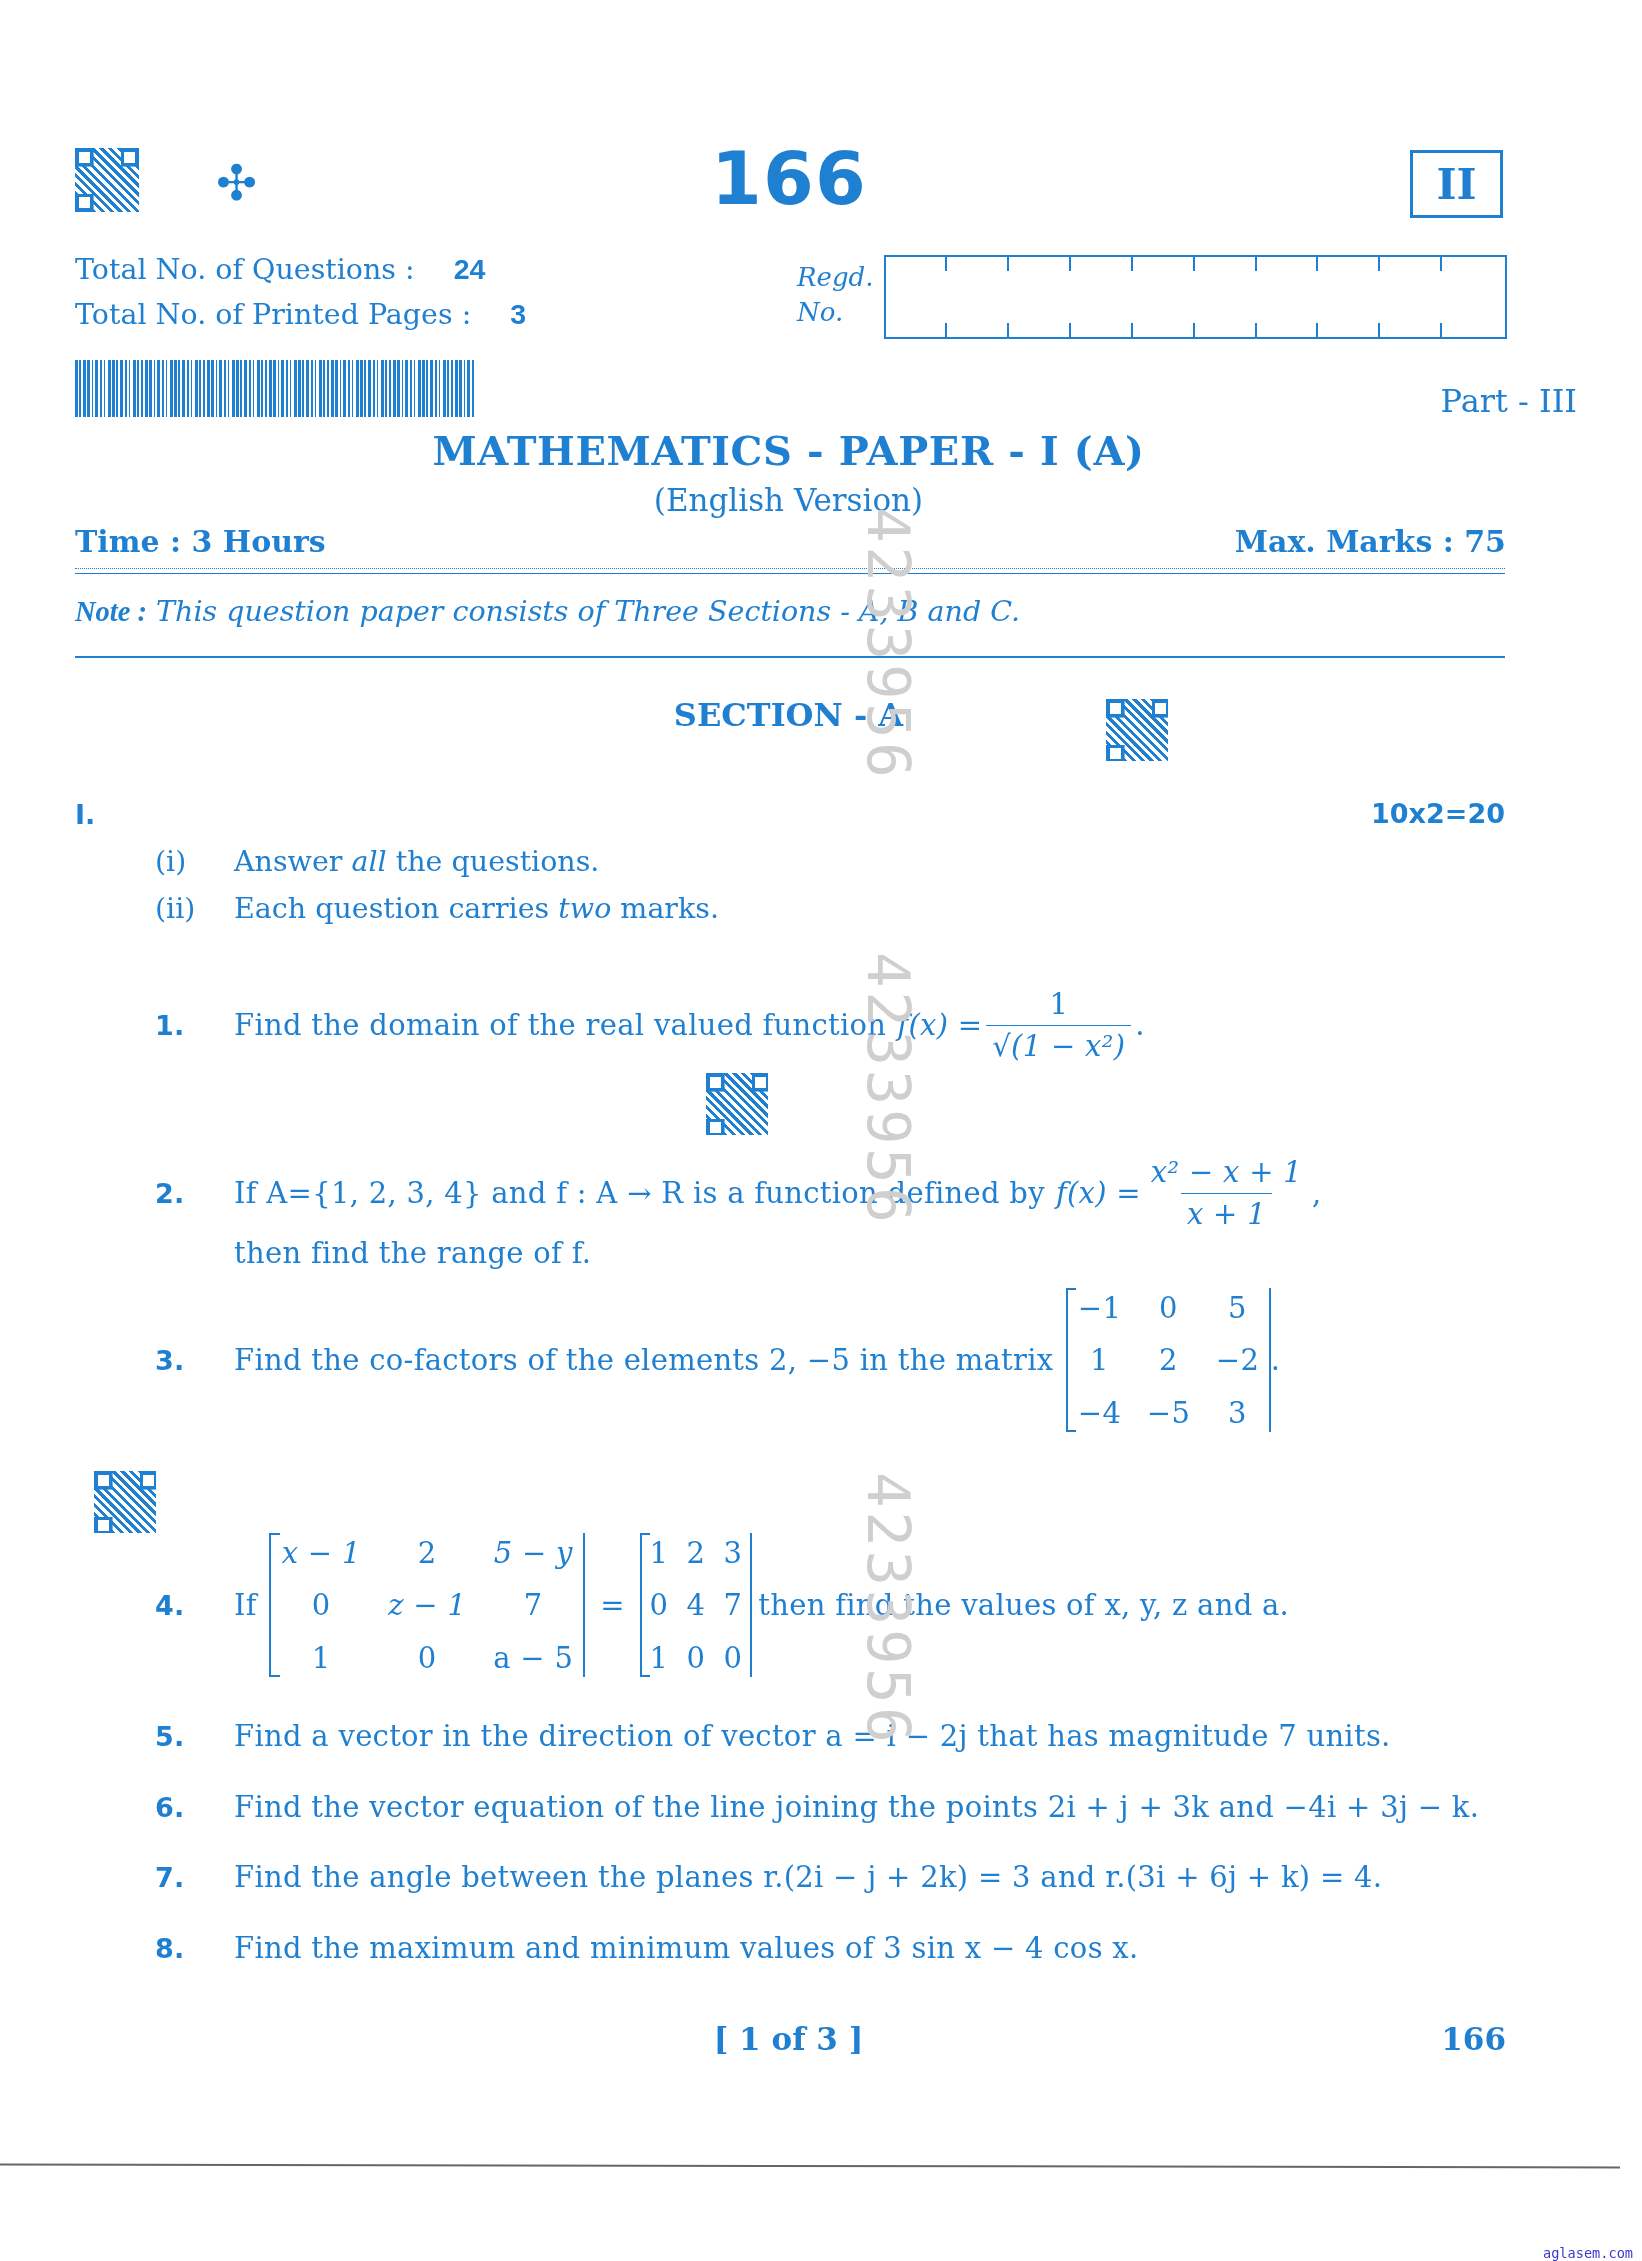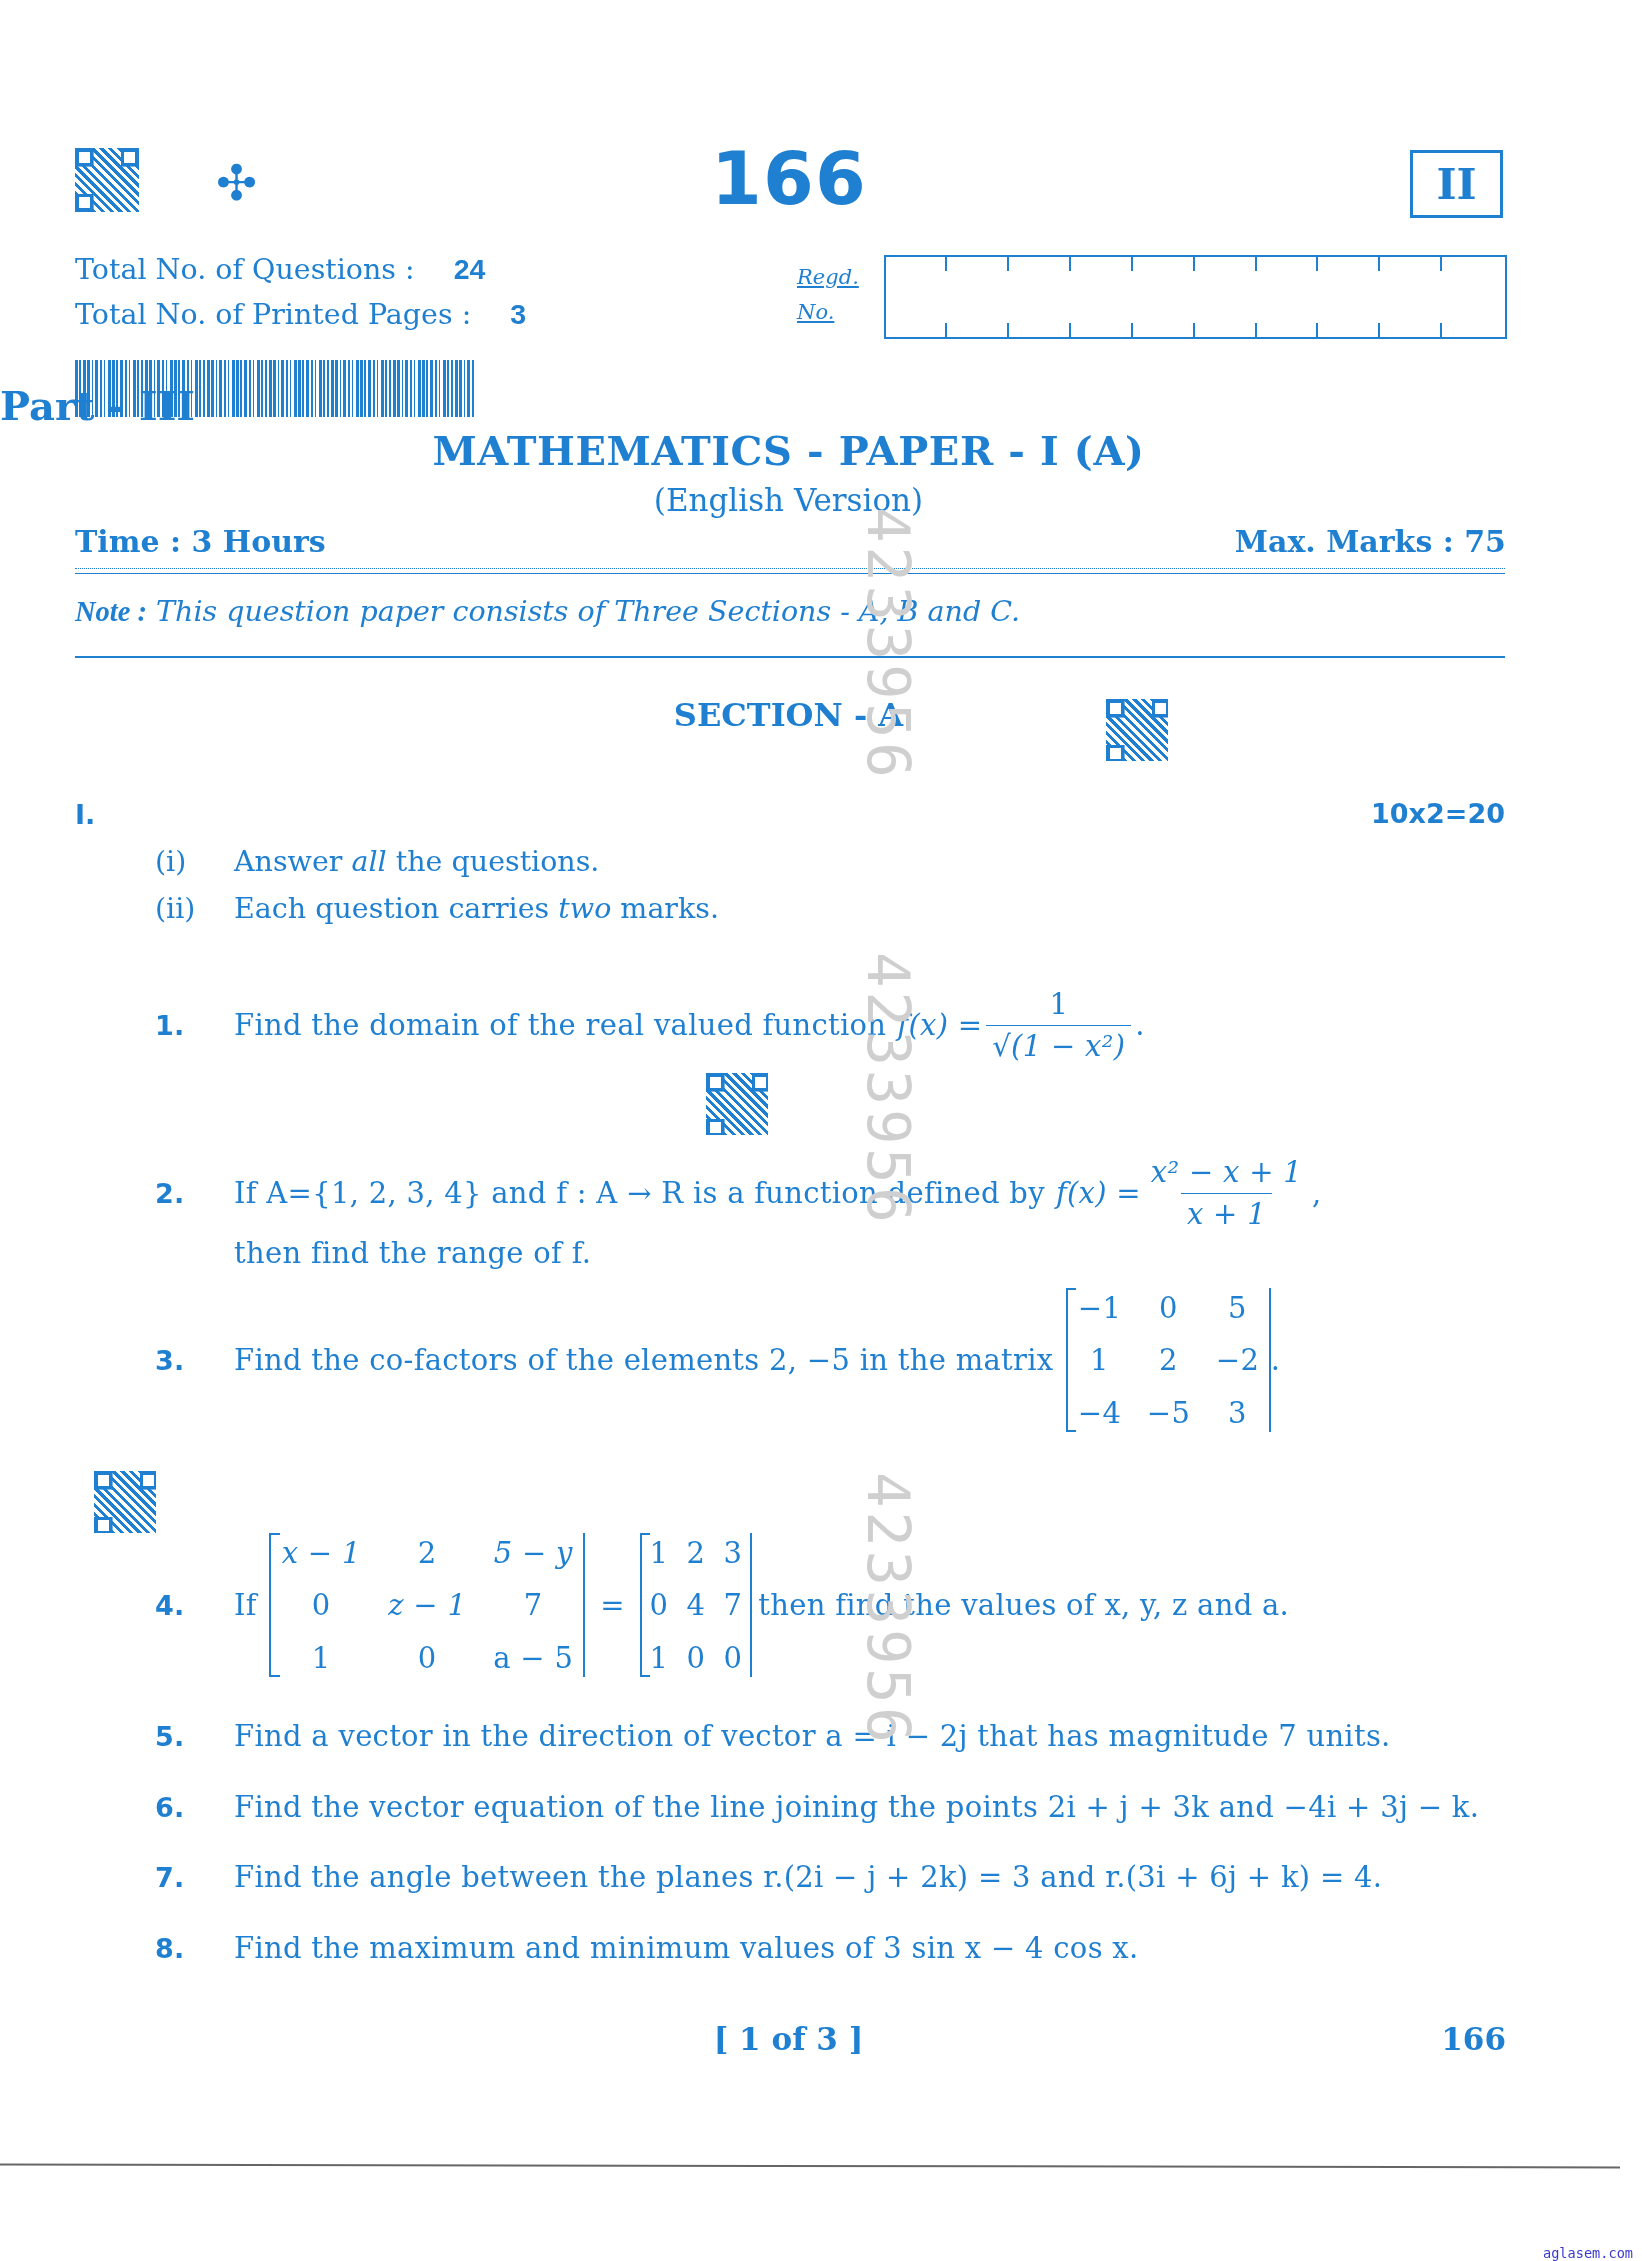--- a/index.html
+++ b/index.html
@@ -19,26 +19,26 @@
   .qr::after { content:""; position:absolute; inset:0;
           background:
           linear-gradient(#fff,#fff) 3.7px 3.7px/11px 11px no-repeat,
           linear-gradient(#fff,#fff) 49px 3.7px/11px 11px no-repeat,
           linear-gradient(#fff,#fff) 3.7px 49px/11px 11px no-repeat; }
   .code-big { font-family: "DejaVu Sans", "Liberation Sans", sans-serif; font-weight: bold; font-size: 73px; letter-spacing: 1.2px; }
   .set-box { border: 3.1px solid #1f7fd0; width: 87px; height: 62px; display:flex; align-items:center; justify-content:center;
              font-family: "DejaVu Serif", serif; font-weight: bold; font-size: 43px; }
   .meta { font-size: 28.5px; line-height: 45px; }
   .meta b { font-family: Liberation Sans, sans-serif; font-weight: bold; margin-left: 30px; }
-  .regd-label { font-style: italic; font-size: 21px; line-height: 35px; text-decoration: underline; }
+  .regd-label { font-style: italic; font-size: 26px; line-height: 35px; }
   .regd-box { border: 2.5px solid #1f7fd0; width: 619px; height: 80px; position:absolute; }
   .tick { position:absolute; width:1.9px; height:13.6px; background:#1f7fd0; }
   .barcode { position:absolute; width:401px; height:57px;
              background: repeating-linear-gradient(90deg,#1f7fd0 0 2.5px,#fff 2.5px 4.3px,#1f7fd0 4.3px 5.6px,#fff 5.6px 8px,#1f7fd0 8px 11px,#fff 11px 12.4px); }
-  .part { font-weight: bold; font-size: 40px; text-align:left; }
+  .part { font-weight: normal; font-size: 32px; text-align:right; }
   .title { font-weight: bold; font-size: 40px; text-align:center; letter-spacing: 0.6px; }
   .version { font-size: 31px; text-align:center; }
   .bold-meta { font-weight: bold; font-size: 30px; }
   .dotted-rule { position:absolute; height:3.7px; border-top: 1.9px dotted #1f7fd0; border-bottom: 1.2px solid #1f7fd0; }
   .note { font-style: italic; font-size: 28.5px; }
   .note b { font-style: italic; font-weight: bold; font-family: Liberation Serif, serif; }
   .solid-rule { position:absolute; height:1.9px; background:#1f7fd0; }
   .section-h { font-weight: bold; font-size: 32px; text-align:center; }
   .instr { font-size: 28.5px; }
   .qnum { font-family: "DejaVu Sans", sans-serif; font-weight: bold; font-size: 27px; }

